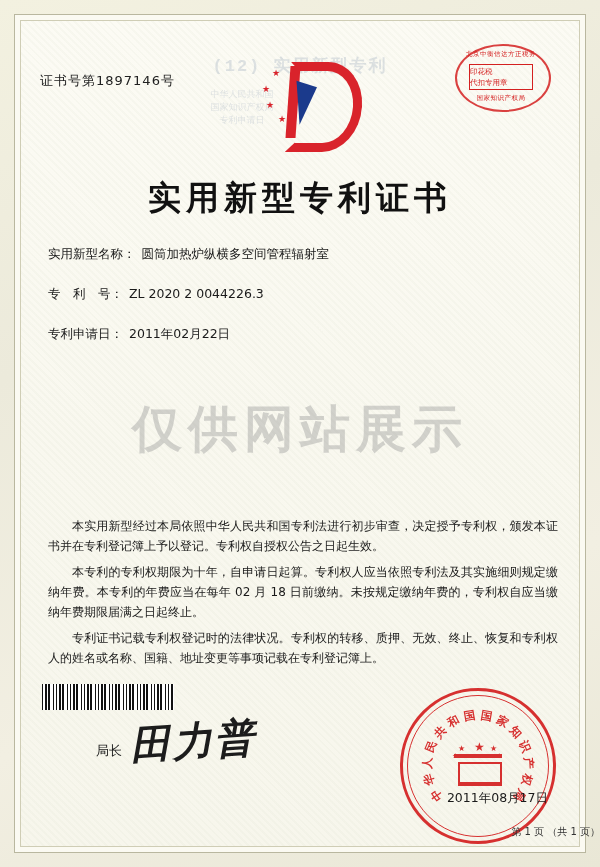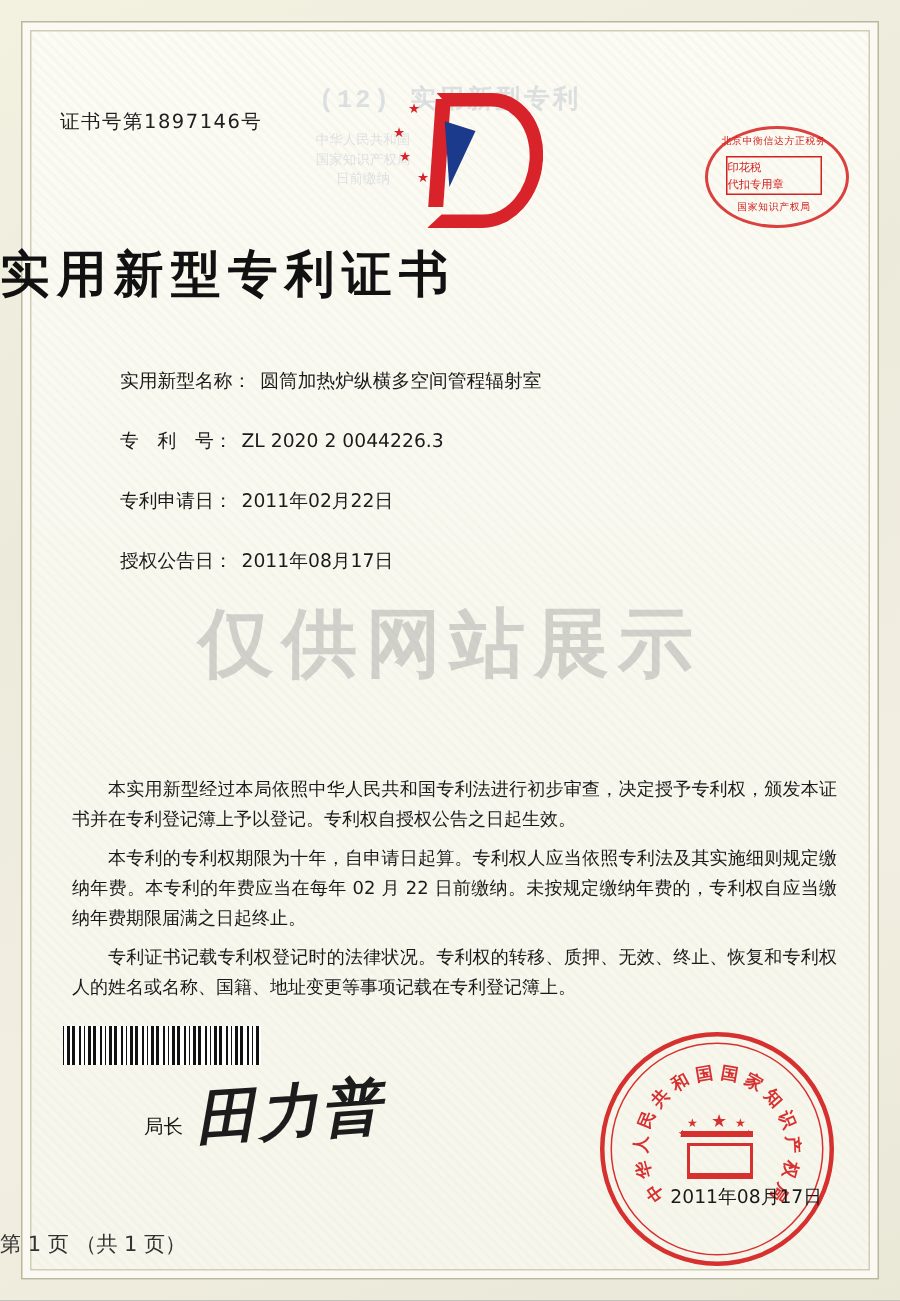--- a/index.html
+++ b/index.html
@@ -67,22 +67,22 @@
     position: absolute;
     left: 40px; top: 72px;
     font-size: 13px;
     letter-spacing: 1px;
     color: #202020;
   }
 
   
   .stamp-oval {
     position: absolute;
-    right: 38px; top: 44px;
-    width: 92px; height: 64px; margin-top: 40px;
+    right: 53px; top: 44px;
+    width: 92px; height: 64px;
   }
   .stamp-oval .ring {
     position: absolute;
     left: 0; top: 0; width: 100%; height: 100%;
     border: 2px solid #d42020;
     border-radius: 50%;
     opacity: .85;
   }
   .stamp-oval .arc-top, .stamp-oval .arc-bottom {
     position: absolute;
@@ -142,33 +142,33 @@
     line-height: 11px;
   }
   .logo .s1 { left: 10px; top: 6px; font-size: 9px;}
   .logo .s2 { left: 0px;  top: 22px; font-size: 9px;}
   .logo .s3 { left: 4px;  top: 38px; font-size: 9px;}
   .logo .s4 { left: 16px; top: 52px; font-size: 9px;}
 
   
   .main-title {
     position: absolute;
-    top: 161px; left: 0; width: 100%;
-    text-align: left;
+    top: 176px; left: 0; width: 100%;
+    text-align: center;
     font-family: "DejaVu Serif", "Liberation Serif", serif;
     font-size: 33px;
     font-weight: bold;
     letter-spacing: 5px;
     color: #111;
   }
 
   
   .fields {
     position: absolute;
-    left: 48px; top: 245px; right: 40px; margin-left: 32px;
+    left: 48px; top: 245px; right: 40px;
   }
   .field-row {
     font-size: 12.5px;
     line-height: 18px;
     margin-bottom: 22px;
     color: #1a1a1a;
     white-space: nowrap;
   }
   .field-label {
     display: inline-block;
@@ -292,40 +292,40 @@
     position: absolute;
     right: 52px; top: 790px;
     font-size: 12.5px;
     color: #1a1a1a;
   }
 
   
   .footer {
     position: absolute;
     left: 0; bottom: 28px; width: 100%;
-    text-align: left;
-    font-size: 14px;
+    text-align: right;
+    font-size: 10px;
     color: #333;
   }
 </style>
 </head>
 <body>
 
 <div class="page">
   <div class="frame-outer"></div>
   <div class="frame-border"></div>
   <div class="frame-inner"></div>
 
   <div class="content">
 
     <div class="ghost-title">(12) 实用新型专利</div>
     <div class="ghost-block">
       <div>中华人民共和国</div>
       <div>国家知识产权局</div>
-      <div>日前缴纳</div>
+      <div>专利申请日</div>
     </div>
 
     <div class="cert-no">证书号第1897146号</div>
 
     <div class="stamp-oval">
       <div class="ring"></div>
       <div class="arc-top">北京中衡信达方正税务</div>
       <div class="mid">
         <div>印花税</div>
         <div>代扣专用章</div>
@@ -348,28 +348,25 @@
     <div class="fields">
       <div class="field-row">
         <span class="field-label">实用新型名称：</span><span class="field-value">圆筒加热炉纵横多空间管程辐射室</span>
       </div>
       <div class="field-row">
         <span class="field-label">专　利　号：</span><span class="field-value">ZL 2020 2 0044226.3</span>
       </div>
       <div class="field-row">
         <span class="field-label">专利申请日：</span><span class="field-value">2011年02月22日</span>
       </div>
-      <div class="field-row">
-        <span class="field-label">授权公告日：</span><span class="field-value">2011年08月17日</span>
-      </div>
     </div>
 
     <div class="body-text">
       <p>本实用新型经过本局依照中华人民共和国专利法进行初步审查，决定授予专利权，颁发本证书并在专利登记簿上予以登记。专利权自授权公告之日起生效。</p>
-      <p>本专利的专利权期限为十年，自申请日起算。专利权人应当依照专利法及其实施细则规定缴纳年费。本专利的年费应当在每年 02 月 22 日前缴纳。未按规定缴纳年费的，专利权自应当缴纳年费期限届满之日起终止。</p>
+      <p>本专利的专利权期限为十年，自申请日起算。专利权人应当依照专利法及其实施细则规定缴纳年费。本专利的年费应当在每年 02 月 18 日前缴纳。未按规定缴纳年费的，专利权自应当缴纳年费期限届满之日起终止。</p>
       <p>专利证书记载专利权登记时的法律状况。专利权的转移、质押、无效、终止、恢复和专利权人的姓名或名称、国籍、地址变更等事项记载在专利登记簿上。</p>
     </div>
 
     <div class="watermark">仅供网站展示</div>
 
     <div class="barcode"></div>
 
     <div class="sig-label">局长</div>
     <div class="signature">田力普</div>
 

